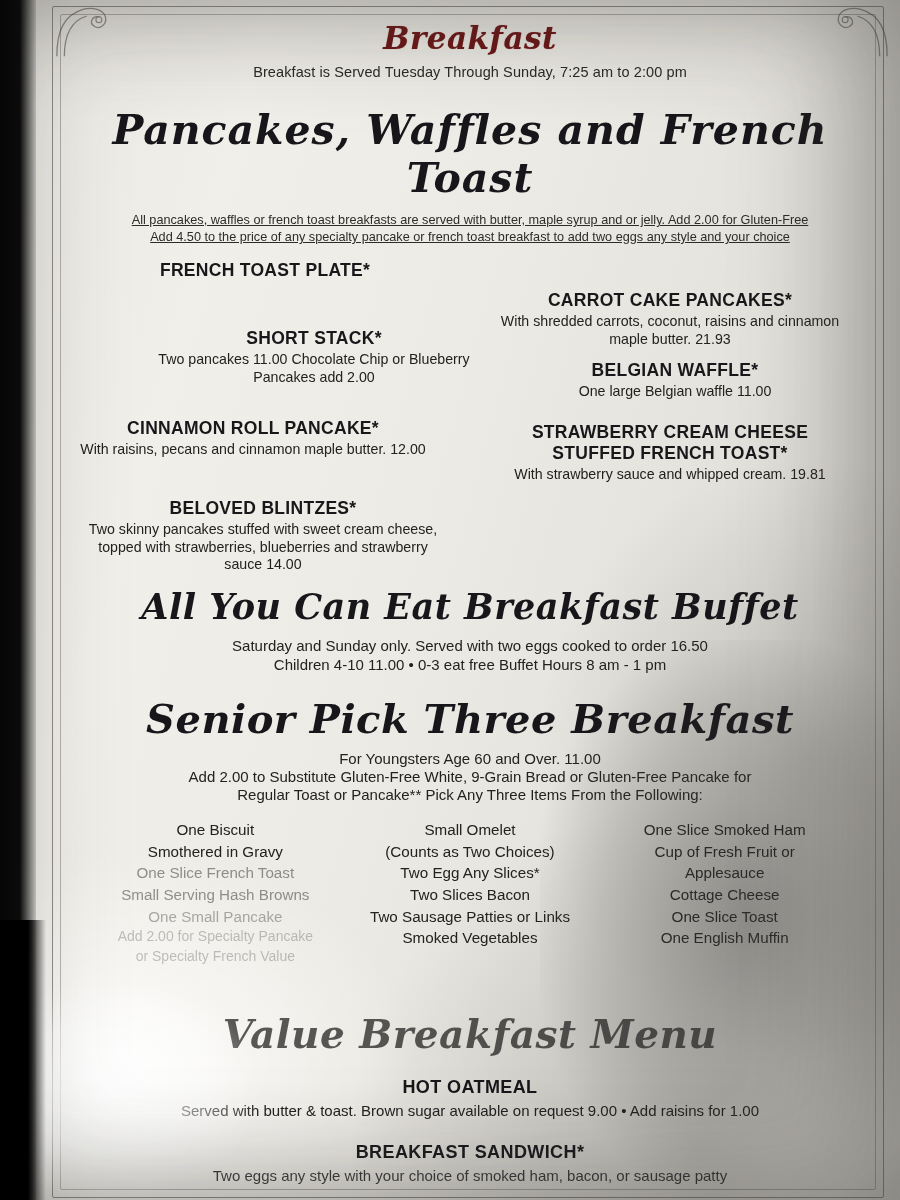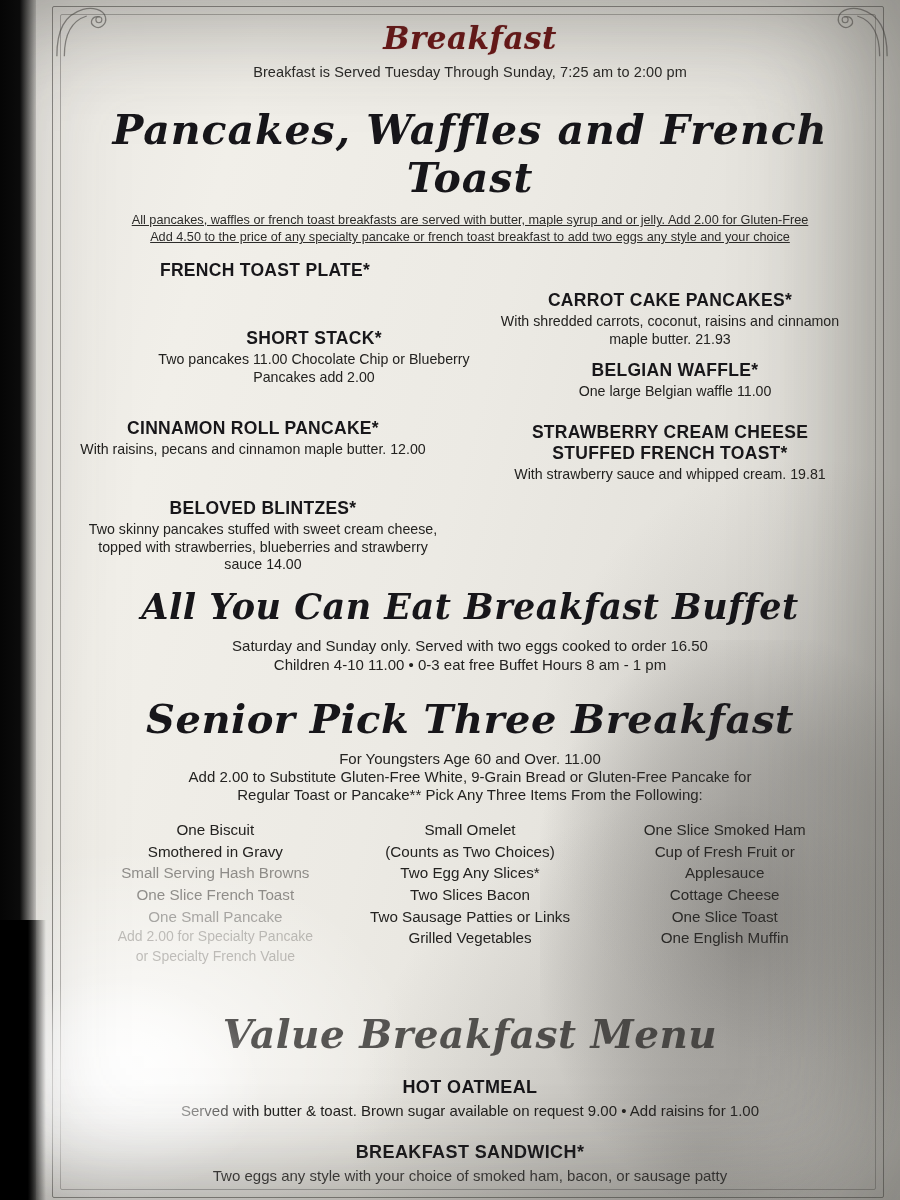--- a/index.html
+++ b/index.html
@@ -195,21 +195,21 @@
     color: #232220;
   }
   #senior-line3 {
     margin-top: 1px;
     font-size: 15px;
     color: #232220;
   }
 
   #senior-columns {
     display: flex;
-    justify-content: flex-start;
+    justify-content: flex-end;
     margin-top: 16px;
     padding: 0 18px;
   }
   .senior-col {
     width: 255px;
     font-size: 15.2px;
     line-height: 1.42;
     color: #232220;
   }
   .senior-col .opt { white-space: nowrap; }
@@ -319,34 +319,34 @@
     <div class="script-title" id="senior-heading">Senior Pick Three Breakfast</div>
     <div id="senior-line1">For Youngsters Age 60 and Over. 11.00</div>
     <div id="senior-line2">Add 2.00 to Substitute Gluten-Free White, 9-Grain Bread or Gluten-Free Pancake for</div>
     <div id="senior-line3">Regular Toast or Pancake** Pick Any Three Items From the Following:</div>
 
     <div id="senior-columns">
 
       <div class="senior-col">
         <div class="opt">One Biscuit</div>
         <div class="opt">Smothered in Gravy</div>
+        <div class="opt fade1">One Slice French Toast</div>
         <div class="opt fade1">Small Serving Hash Browns</div>
-        <div class="opt fade1">One Slice French Toast</div>
         <div class="opt fade2">One Small Pancake</div>
         <div class="opt fade3" style="font-size:14px;">Add 2.00 for Specialty Pancake</div>
         <div class="opt fade3" style="font-size:14px;">or Specialty French Value</div>
       </div>
 
       <div class="senior-col">
         <div class="opt">Small Omelet</div>
         <div class="opt">(Counts as Two Choices)</div>
         <div class="opt">Two Egg Any Slices*</div>
         <div class="opt">Two Slices Bacon</div>
         <div class="opt">Two Sausage Patties or Links</div>
-        <div class="opt">Grilled Vegetables</div>
+        <div class="opt">Smoked Vegetables</div>
       </div>
 
       <div class="senior-col">
         <div class="opt">One Slice Smoked Ham</div>
         <div class="opt">Cup of Fresh Fruit or</div>
         <div class="opt">Applesauce</div>
         <div class="opt">Cottage Cheese</div>
         <div class="opt">One Slice Toast</div>
         <div class="opt">One English Muffin</div>
       </div>

